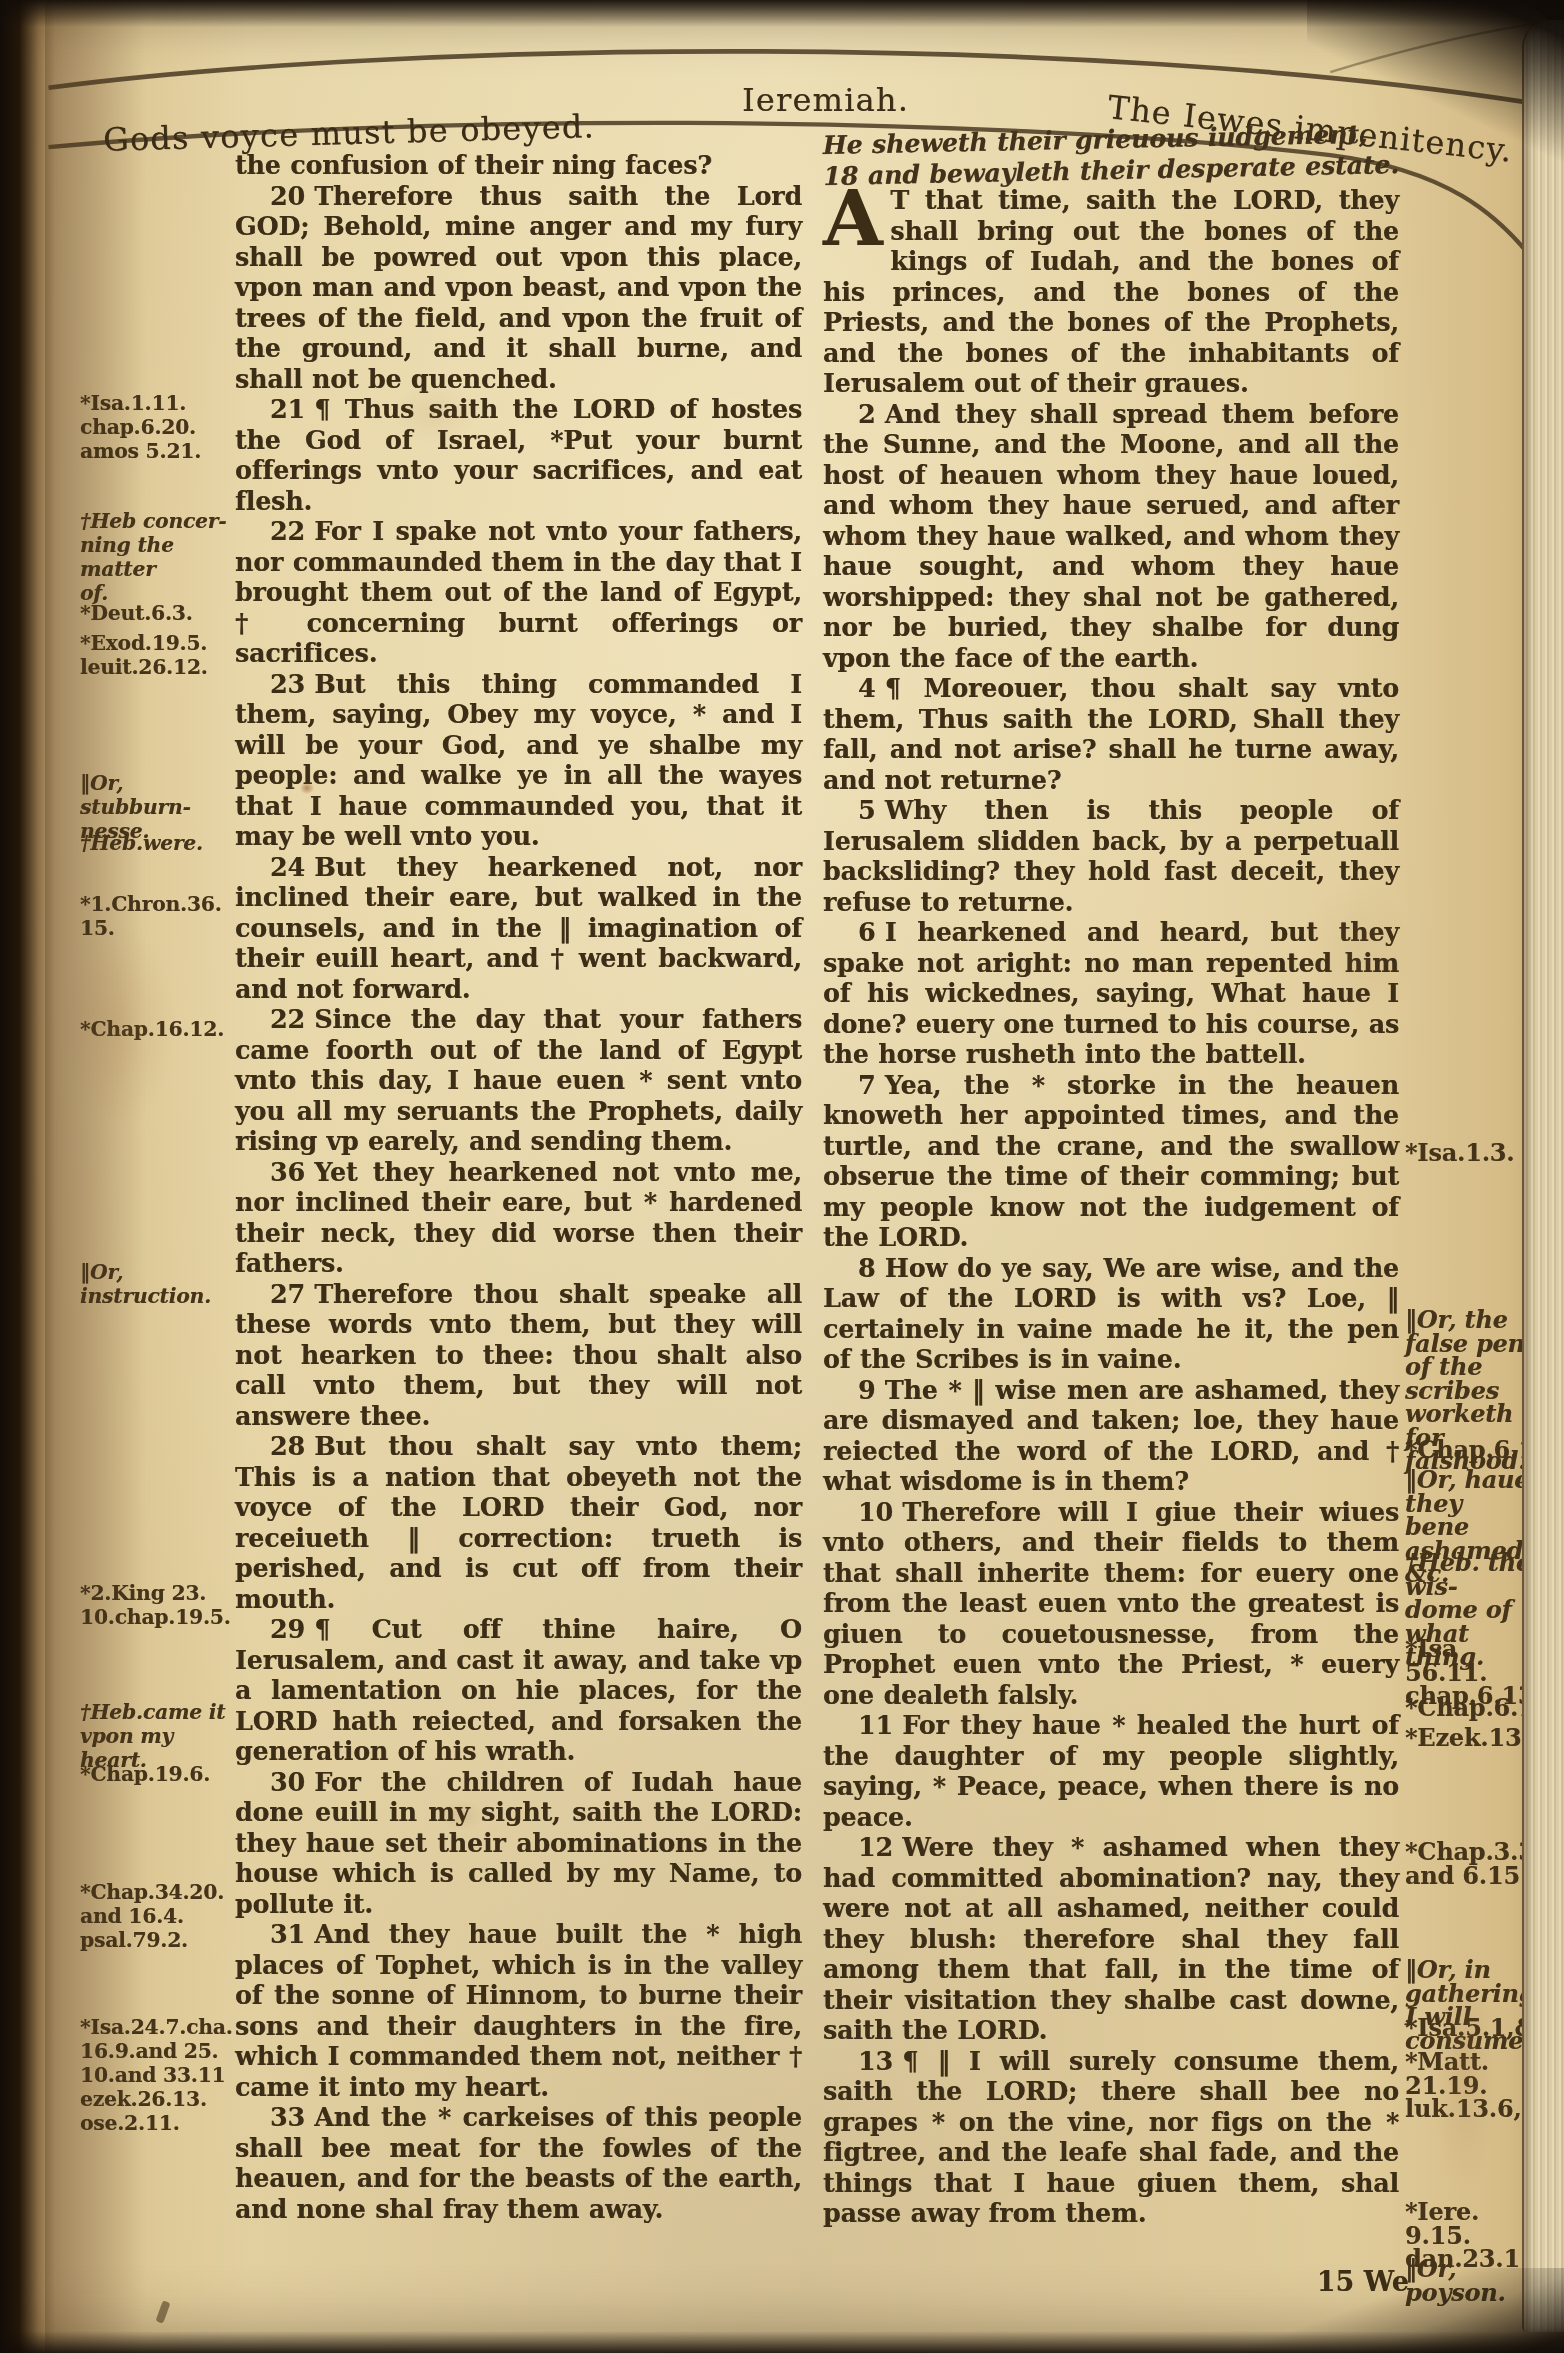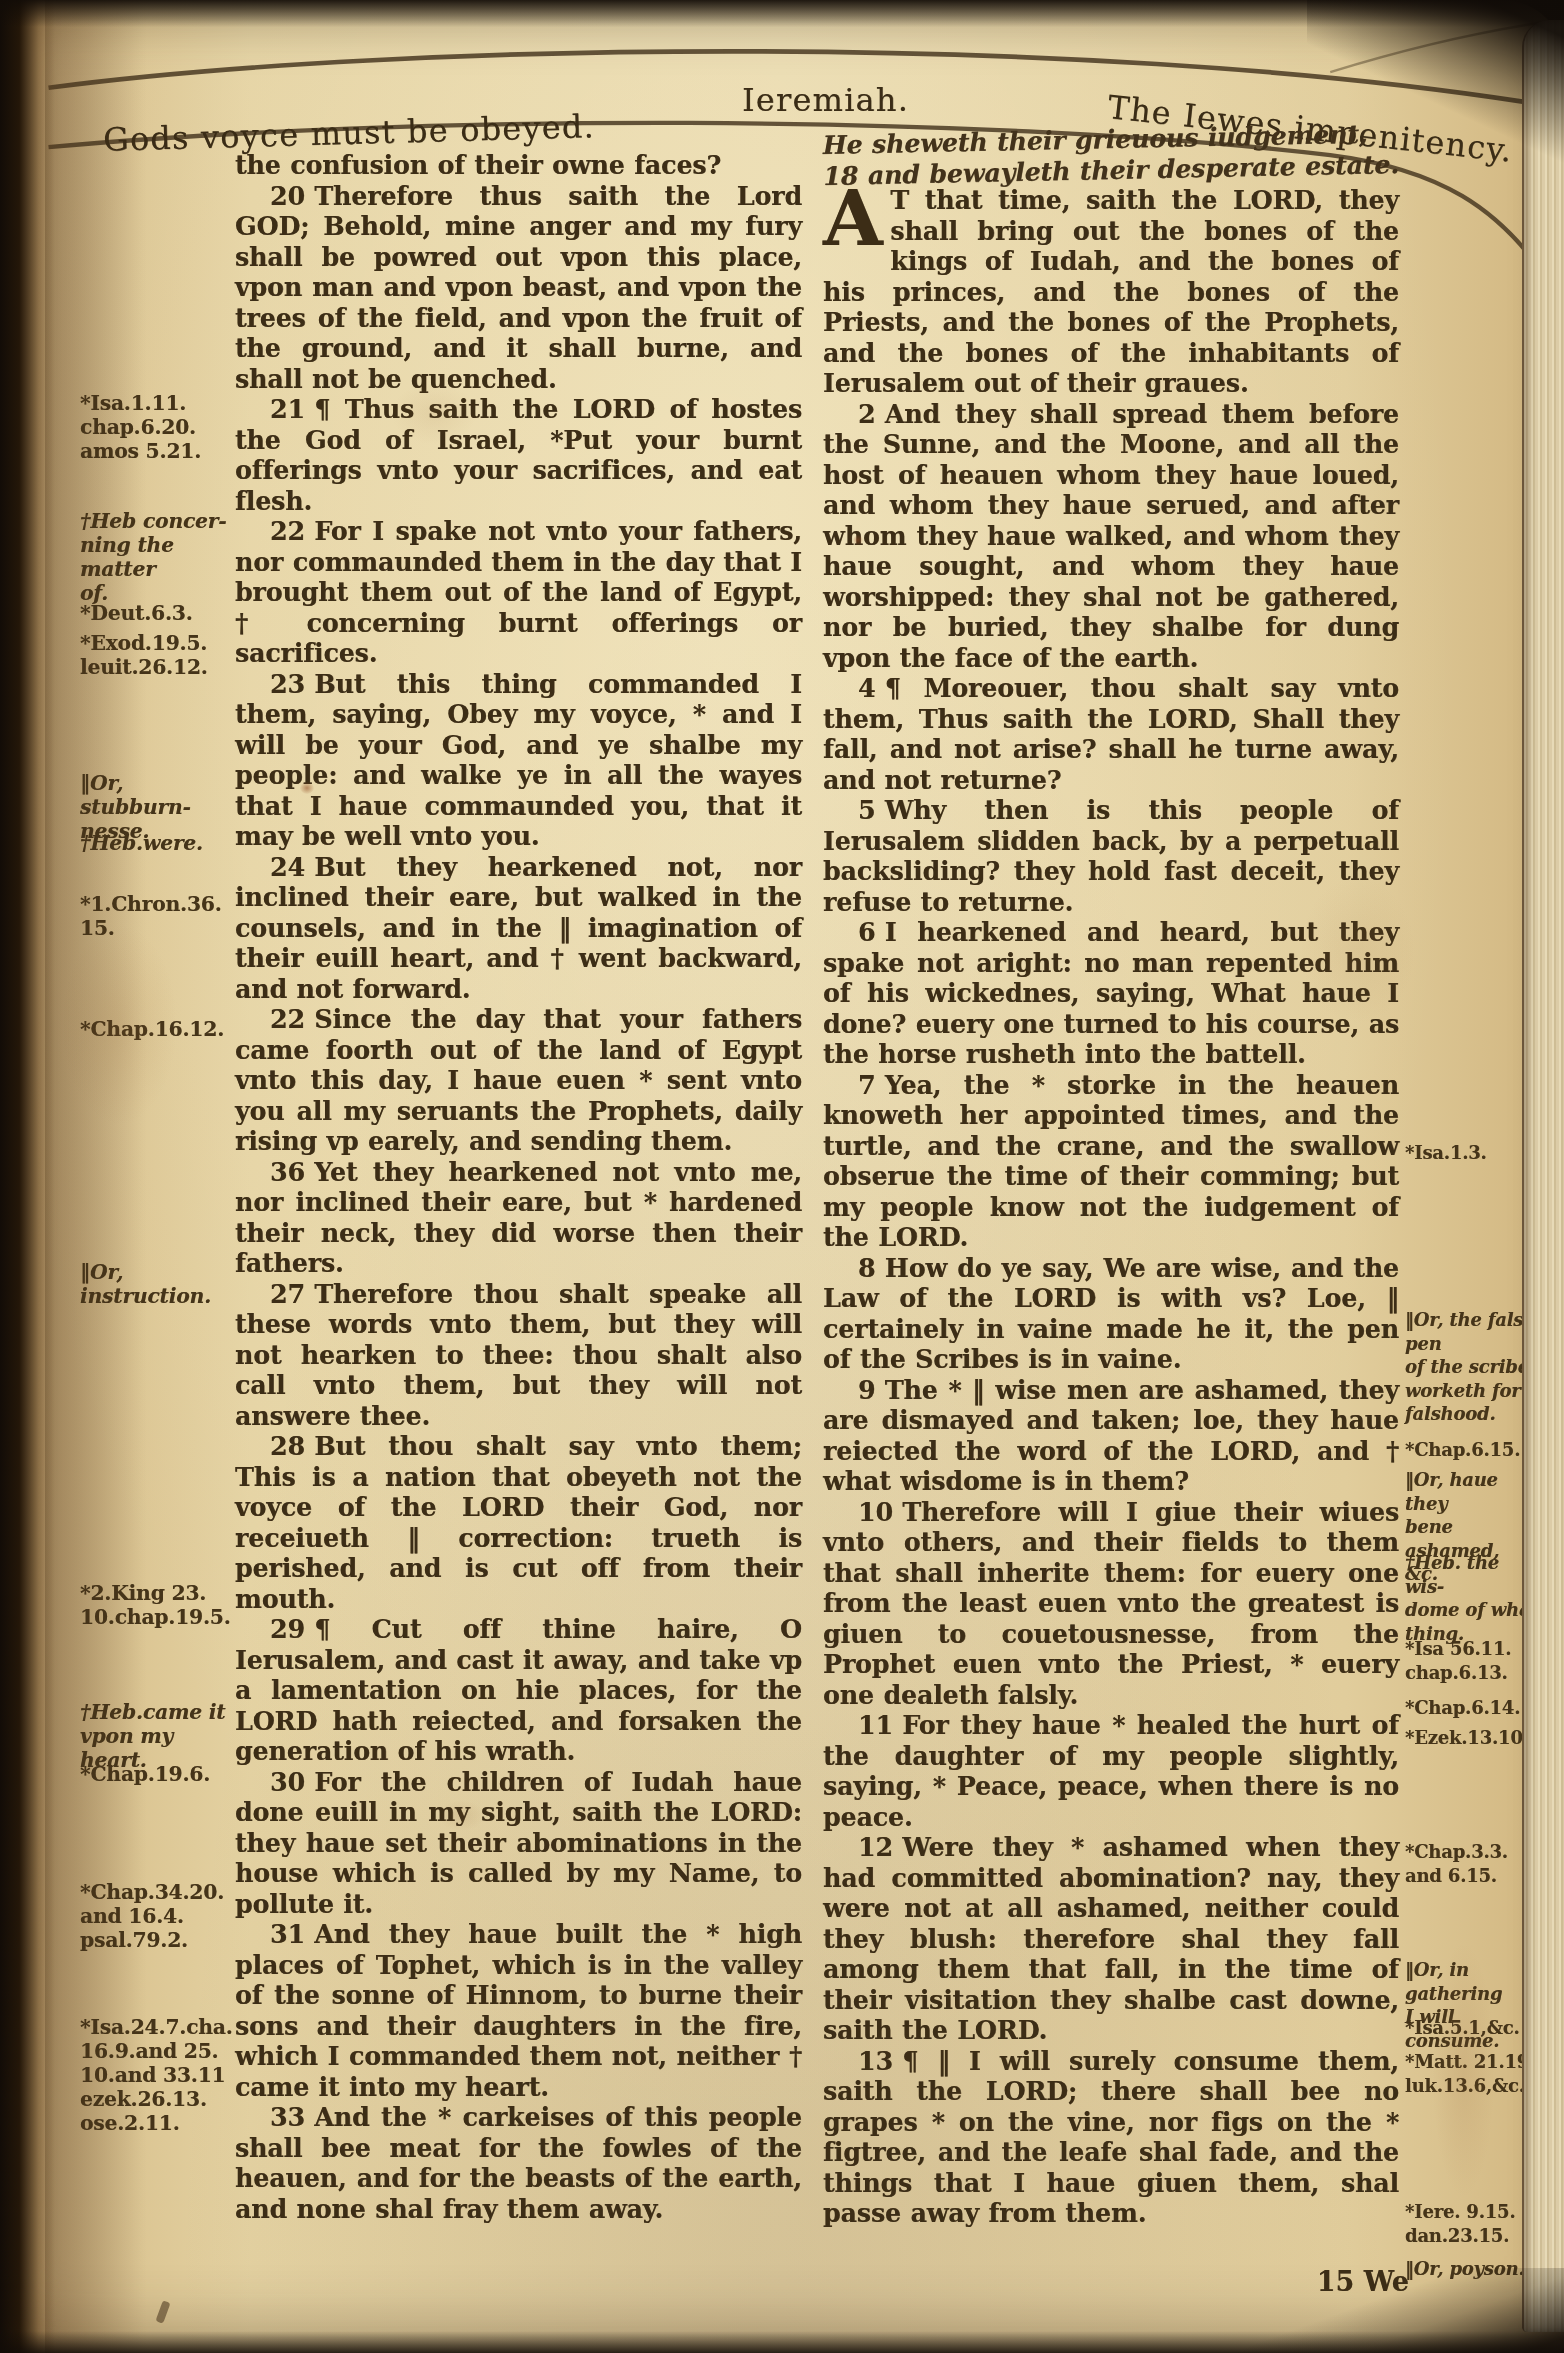--- a/index.html
+++ b/index.html
@@ -28,21 +28,21 @@
   .vn:empty{display:none;margin:0;}
   .col-left{left:235px;top:150px;width:567px;}
   .col-right{left:823px;top:124px;width:576px;}
   .argument{font-style:italic;font-weight:700;font-size:23px;line-height:29px;margin-bottom:6.3px;
             transform:rotate(-1.2deg);color:#42321b;text-align:left !important;}
   .dropcap{float:left;font-size:77px;line-height:61px;padding:3.1px 7.8px 0 0;font-weight:700;}
   .notes-host{position:absolute;inset:0;pointer-events:none;}
   .note{position:absolute;font-weight:700;font-size:20.3px;line-height:24px;color:#453419;
         white-space:pre-line;letter-spacing:-0.2px;text-shadow:0.2px 0.2px 0.4px rgba(62,44,20,.5);}
   .nl .note{left:80px;width:160px;}
-  .nr .note{left:1405px;width:139px;font-size:18px;line-height:23.5px;}
+  .nr .note{left:1405px;width:139px;font-size:24px;line-height:23.5px;}
   .note.it{font-style:italic;font-weight:600;}
   .catchword{position:absolute;left:1221px;top:2266px;width:188px;text-align:right;
              font-weight:700;font-size:27px;color:#3c2d16;
              text-shadow:0.3px 0.3px 0.5px rgba(62,44,20,.55);}
   
   .edge-left{position:absolute;left:0;top:0;width:55px;height:100%;
     background:linear-gradient(90deg,#120c07 0,#241709 35%,rgba(96,67,34,.5) 70%,rgba(96,67,34,0) 100%);}
   .gutter-shade{position:absolute;left:45px;top:0;width:102px;height:100%;
     background:linear-gradient(90deg,rgba(74,51,26,.33),rgba(74,51,26,0));}
   .edge-top{position:absolute;left:0;top:0;width:100%;height:27px;
@@ -80,21 +80,21 @@
       <path d="M 1700 92 C 1810 58, 1902 38, 1988 26" fill="none" stroke="#4a3a22" stroke-width="3" opacity="0.45"></path>
     </svg>
 
     <div class="runhead rh-left">Gods voyce must be obeyed.</div>
     <div class="runhead rh-center">Ieremiah.</div>
     <div class="runhead rh-right">The Iewes impenitency.</div>
 
     <div class="col col-left">
       <div>
 
-          <p class="flush"><span>the confusion of their owne faces?</span></p>
+          <p class="flush"><span>the confusion of their ning faces?</span></p>
 
           <p><span class="vn">20</span><span>Therefore thus saith the Lord GOD; Behold, mine anger and my fury shall be powred out vpon this place, vpon man and vpon beast, and vpon the trees of the field, and vpon the fruit of the ground, and it shall burne, and shall not be quenched.</span></p>
 
           <p><span class="vn">21</span><span>¶ Thus saith the LORD of hostes the God of Israel, *Put your burnt offerings vnto your sacrifices, and eat flesh.</span></p>
 
           <p><span class="vn">22</span><span>For I spake not vnto your fathers, nor commaunded them in the day that I brought them out of the land of Egypt, † concerning burnt offerings or sacrifices.</span></p>
 
           <p><span class="vn">23</span><span>But this thing commanded I them, saying, Obey my voyce, * and I will be your God, and ye shalbe my people: and walke ye in all the wayes that I haue commaunded you, that it may be well vnto you.</span></p>
 
           <p><span class="vn">24</span><span>But they hearkened not, nor inclined their eare, but walked in the counsels, and in the ‖ imagination of their euill heart, and † went backward, and not forward.</span></p>

